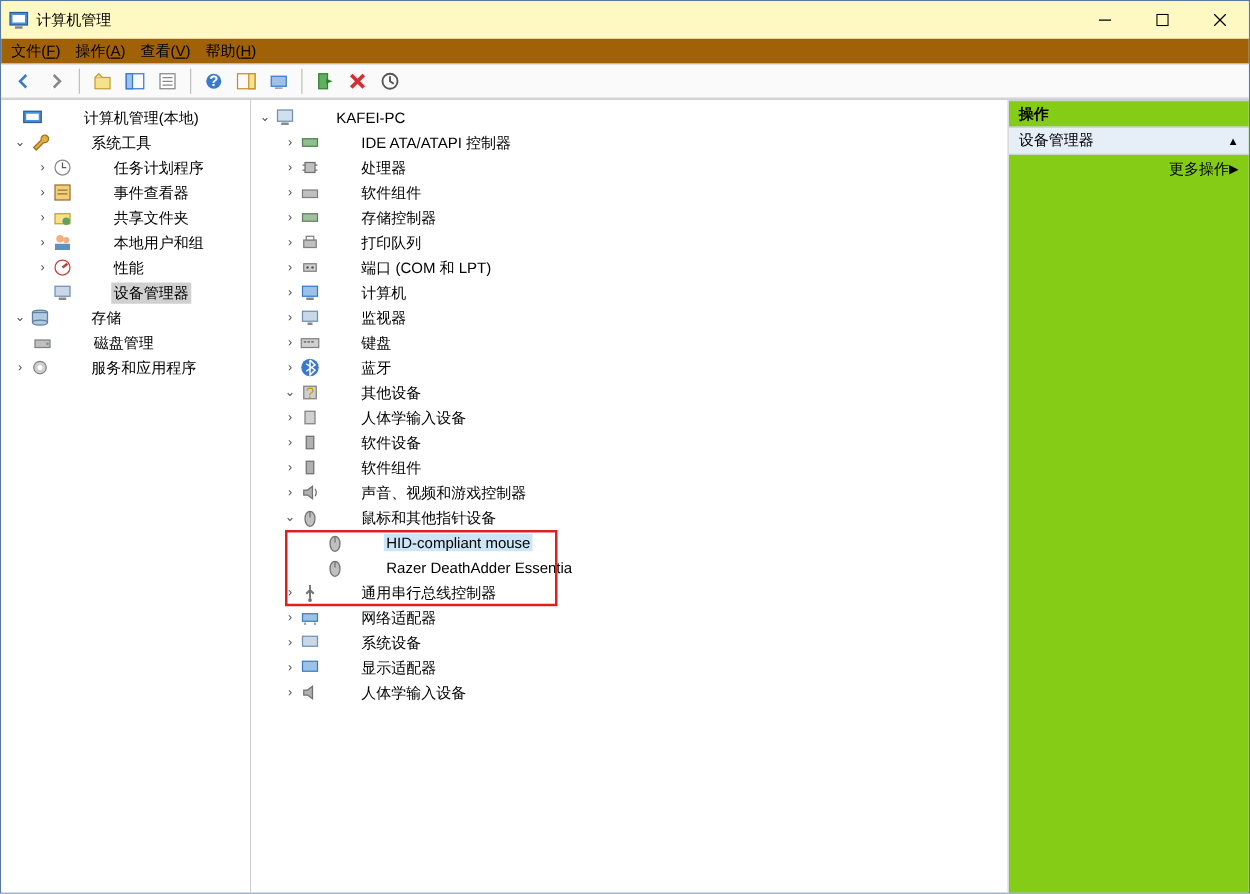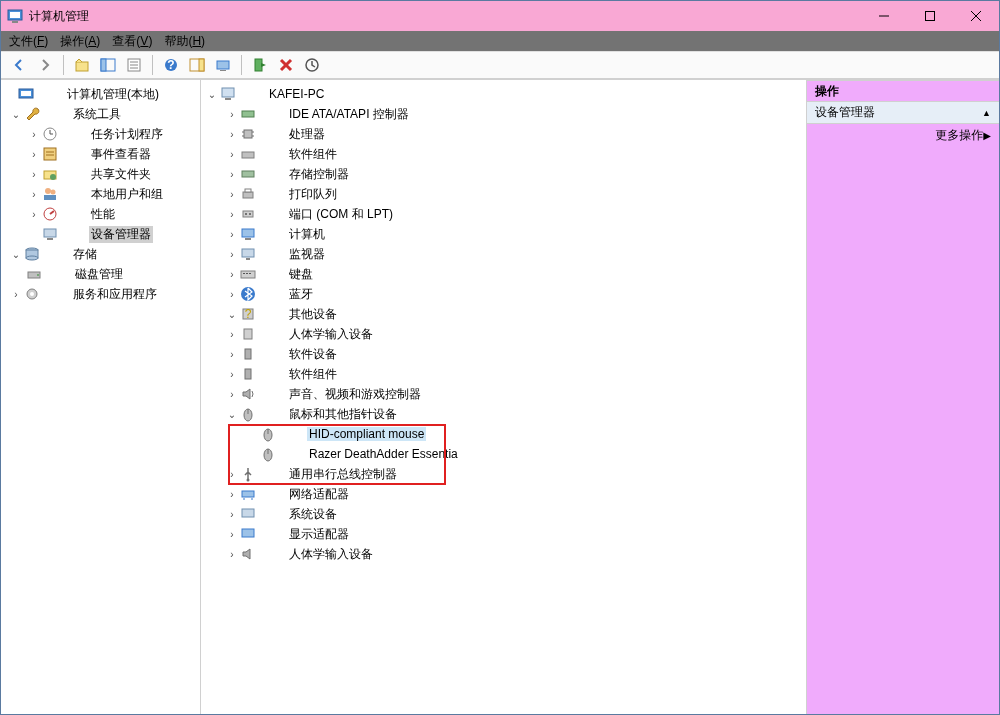--- a/index.html
+++ b/index.html
@@ -1,39 +1,39 @@
 <!DOCTYPE html>
 <html><head>
 <meta charset="utf-8">
 <style>
 * { box-sizing: border-box; margin: 0; padding: 0; font-family: "Microsoft YaHei", "Segoe UI", sans-serif; font-size: 12px; }
 body { width: 1000px; height: 715px; overflow: hidden; background: #f0f0f0; }
 
 .window { width: 1000px; height: 715px; background: #fff; border: 1px solid #5a7aa0; display: flex; flex-direction: column; }
 
-.titlebar { height: 30px; display: flex; align-items: center; padding-left: 6px; background: #f9a8d4; }
+.titlebar { height: 30px; display: flex; align-items: center; padding-left: 6px; background: #fef9c3; }
 .titlebar .icon { width: 16px; height: 16px; margin-right: 6px; }
 .titlebar .title { flex: 1; font-size: 12px; }
 .winbtns { display: flex; height: 30px; }
 .winbtn { width: 46px; display: flex; align-items: center; justify-content: center; cursor: default; }
 .winbtn svg { width: 10px; height: 10px; }
 
-.menubar { height: 20px; display: flex; align-items: center; padding-left: 8px; gap: 12px; background: #737373; }
+.menubar { height: 20px; display: flex; align-items: center; padding-left: 8px; gap: 12px; background: #a16207; }
 .menubar .menuitem { font-size: 12px; cursor: default; }
 .menubar .menuitem u { text-decoration: underline; }
 
 .toolbar { height: 28px; display: flex; align-items: center; padding-left: 6px; gap: 2px; border-top: 1px solid #e0e0e0; border-bottom: 1px solid #d0d0d0; background: #fafafa; }
 .toolbar .tbtn { width: 24px; height: 24px; display: flex; align-items: center; justify-content: center; cursor: default; border: 1px solid transparent; }
 .toolbar .sep { width: 1px; height: 20px; background: #c0c0c0; margin: 0 4px; }
 
 .content { flex: 1; display: flex; border-top: 1px solid #d0d0d0; min-height: 0; }
 
 .pane-left { width: 200px; border-right: 1px solid #d0d0d0; background: #fff; padding: 4px 0; overflow: auto; }
 .pane-mid  { flex: 1; border-right: 1px solid #d0d0d0; background: #fff; padding: 4px 0; overflow: auto; position: relative; }
-.pane-right{ width: 192px; background: #f0abfc; display: flex; flex-direction: column; }
+.pane-right{ width: 192px; background: #84cc16; display: flex; flex-direction: column; }
 
 .tree-row { display: flex; align-items: center; height: 20px; white-space: nowrap; cursor: default; }
 .tree-row .chev { width: 14px; display: flex; justify-content: center; color: #505050; font-size: 10px; }
 .tree-row .ic { width: 18px; display: flex; justify-content: center; }
 .tree-row .lab { padding: 0 2px; margin-left: 30px; }
 
 .selected { background: #d0d0d0; }
 
 .highlight-box { position: absolute; border: 2px solid #e02020; pointer-events: none; }
 

